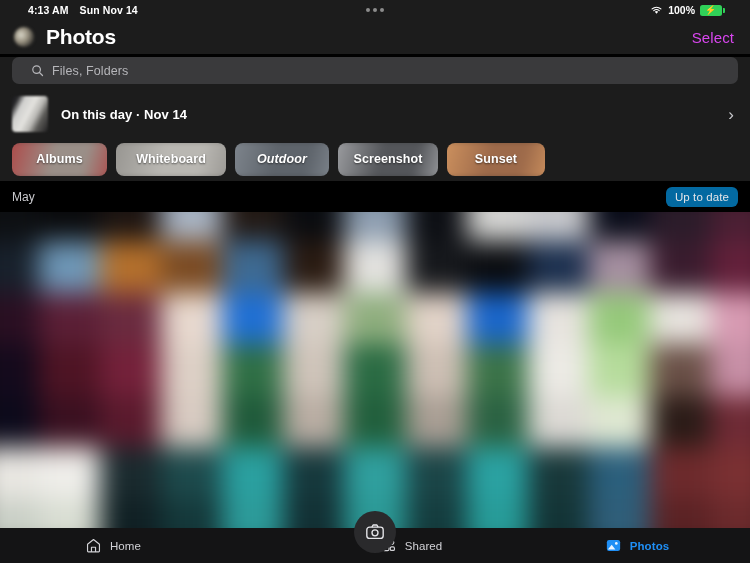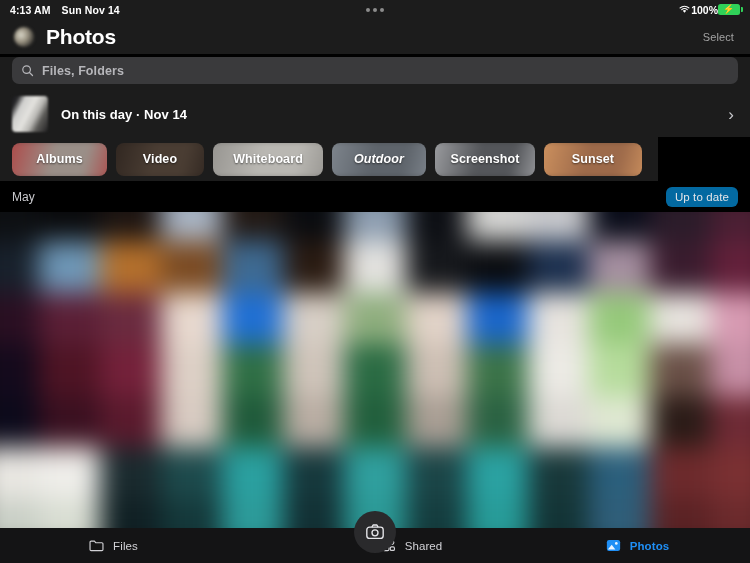--- a/index.html
+++ b/index.html
@@ -10,28 +10,28 @@
     color:#fff;
     -webkit-font-smoothing:antialiased;
   }
   .screen { position:relative; width:750px; height:563px; background:#000; overflow:hidden; }
 
   
   .statusbar {
     position:absolute; top:0; left:0; width:750px; height:20px;
     background:#1c1c1c;
     display:flex; align-items:center; justify-content:space-between;
-    padding:0 10px;
+    padding:0 28px;
     font-size:10.5px; font-weight:bold; color:#fff;
     z-index:40;
   }
   .sb-left { display:flex; align-items:center; gap:11px; letter-spacing:.1px; }
   .sb-center { position:absolute; left:50%; transform:translateX(-50%); display:flex; gap:3px; }
   .sb-center i { width:4px; height:4px; border-radius:50%; background:#8c8c8c; display:block; }
-  .sb-right { display:flex; }
+  .sb-right { display:flex; align-items:center; gap:5px; }
   .wifi-icon { width:13px; height:10px; display:block; }
   .batt {
     position:relative; width:22px; height:11px; border-radius:2.5px;
     background:#30d158; display:flex; align-items:center; justify-content:center;
   }
   .batt:after {
     content:""; position:absolute; right:-2.5px; top:3px; width:2px; height:5px;
     background:#30d158; border-radius:0 1px 1px 0;
   }
   .bolt { font-size:9px; color:#0b2c12; line-height:1; font-weight:bold; }
@@ -46,32 +46,32 @@
   .avatar {
     width:20px; height:20px; border-radius:50%;
     background:
       radial-gradient(circle at 35% 40%, #d9d6c8 0%, #9b9483 38%, #4a4740 70%, #2a2a28 100%);
     filter:blur(1.6px);
     margin-right:12px;
     flex:none;
   }
   .app-title { font-size:21px; font-weight:bold; letter-spacing:-.2px; color:#fff; }
   .select-btn {
-    margin-left:auto; font-size:11px; color:#a3a3a3; letter-spacing:.1px;
+    margin-left:auto; font-size:15px; color:#d946ef; letter-spacing:.1px;
     cursor:pointer; padding:4px 2px;
   }
 
   
   .searchwrap {
     position:absolute; top:57px; left:0; width:750px; height:34px;
     background:#1c1c1c; padding:0 12px; z-index:30;
   }
   .searchbar {
     height:27px; border-radius:7px; background:#3a3a3c;
-    display:flex; align-items:center; padding:0 9px; gap:8px;font-weight:bold;
+    display:flex; align-items:center; padding:0 19px; gap:8px;
   }
   .search-ic { width:13px; height:13px; flex:none; }
   .search-ph { font-size:12.5px; color:#b6b6ba; letter-spacing:.1px; }
 
   
   .otd {
     position:absolute; top:91px; left:0; width:750px; height:46px;
     background:#1c1c1c; display:flex; align-items:center; padding:0 12px;
     z-index:30; cursor:pointer;
   }
@@ -81,21 +81,21 @@
       linear-gradient(118deg,#17171a 0%,#2a2a2c 12%,#cfcfcd 26%,#e3e2de 46%,#b9b8b4 62%,#5c5b58 76%,#201f21 100%);
     filter:blur(1.1px);
   }
   .otd-text { display:flex; flex-direction:column; gap:2px; }
   .otd-title { font-size:13px; font-weight:bold; color:#fff; letter-spacing:.05px; }
   .otd-sub { font-size:11.5px; color:#a2a2a6; letter-spacing:.05px; }
   .otd-chev { margin-left:auto; font-size:17px; color:#c8c8cc; line-height:1; padding-right:4px; }
 
   
   .chips {
-    position:absolute; top:137px; left:0; width:658px; height:44px;
+    position:absolute; top:137px; left:0; width:750px; height:44px;
     background:#1c1c1c; display:flex; align-items:center; gap:9px;
     padding:0 12px; z-index:30; overflow:hidden;
   }
   .chip {
     position:relative; flex:none; height:33px; border-radius:8px;
     display:flex; align-items:center; justify-content:center;
     overflow:hidden; cursor:pointer;
   }
   .chip .chip-bg { position:absolute; inset:0; filter:blur(3px); transform:scale(1.25); }
   .chip .chip-label {
@@ -196,24 +196,20 @@
     <div class="otd-text">
       <div class="otd-title">On this day · Nov 14</div>
     </div>
     <div class="otd-chev">›</div>
   </div>
 
   <div class="chips" id="chips-row">
       <div class="chip" style="width: 95px;">
         <div class="chip-bg" style="background: linear-gradient(105deg, rgb(178, 58, 58) 0%, rgb(154, 143, 136) 45%, rgb(154, 143, 136) 70%, rgb(178, 58, 58) 100%);"></div>
         <span class="chip-label">Albums</span>
-      </div>
-      <div class="chip" style="width: 88px;">
-        <div class="chip-bg" style="background: linear-gradient(105deg, rgb(42, 33, 28) 0%, rgb(74, 61, 51) 45%, rgb(74, 61, 51) 70%, rgb(42, 33, 28) 100%);"></div>
-        <span class="chip-label">Video</span>
       </div>
       <div class="chip" style="width: 110px;">
         <div class="chip-bg" style="background: linear-gradient(105deg, rgb(142, 140, 136) 0%, rgb(185, 183, 178) 45%, rgb(185, 183, 178) 70%, rgb(142, 140, 136) 100%);"></div>
         <span class="chip-label">Whiteboard</span>
       </div>
       <div class="chip" style="width: 94px; font-style: italic;">
         <div class="chip-bg" style="background: linear-gradient(105deg, rgb(134, 141, 149) 0%, rgb(94, 100, 107) 45%, rgb(94, 100, 107) 70%, rgb(134, 141, 149) 100%);"></div>
         <span class="chip-label">Outdoor</span>
       </div>
       <div class="chip" style="width: 100px;">
@@ -345,23 +341,24 @@
     <svg class="cam-icon" viewBox="0 0 22 22">
       <rect x="2" y="5.6" width="18" height="12.4" rx="3" stroke="#e6e6ea" stroke-width="1.5" fill="none"></rect>
       <path d="M7.6 5.6 L8.9 3.3 H13.1 L14.4 5.6" stroke="#e6e6ea" stroke-width="1.5" fill="none" stroke-linejoin="round"></path>
       <circle cx="11" cy="11.9" r="3.3" stroke="#e6e6ea" stroke-width="1.5" fill="none"></circle>
     </svg>
   </div>
 
   <div class="tabbar" id="tabbar">
       <div class="tab">
         <svg class="tab-icon" viewBox="0 0 20 20">
-          <path d="M2.4 6.2 A1.3 1.3 0 0 1 3.7 4.9 H7.6 L9.2 6.8 H16.3 A1.3 1.3 0 0 1 17.6 8.1 V14.8 A1.3 1.3 0 0 1 16.3 16.1 H3.7 A1.3 1.3 0 0 1 2.4 14.8 Z" stroke="#d2d2d6" stroke-width="1.35" fill="none" stroke-linejoin="round"></path>
+          <path d="M3 8.6 L10 3 L17 8.6 V16.6 A0.9 0.9 0 0 1 16.1 17.5 H3.9 A0.9 0.9 0 0 1 3 16.6 Z" stroke="#d2d2d6" stroke-width="1.35" fill="none" stroke-linejoin="round"></path>
+          <path d="M7.6 17.5 V12 H12.4 V17.5" stroke="#d2d2d6" stroke-width="1.35" fill="none" stroke-linejoin="round"></path>
         </svg>
-        <span class="tab-label">Files</span>
+        <span class="tab-label">Home</span>
       </div>
       <div class="tab-spacer"></div>
       <div class="tab">
         <svg class="tab-icon" viewBox="0 0 20 20">
           <circle cx="7" cy="6" r="2.7" stroke="#d2d2d6" stroke-width="1.35" fill="none"></circle>
           <circle cx="14.1" cy="6.4" r="2.2" stroke="#d2d2d6" stroke-width="1.35" fill="none"></circle>
           <rect x="3.4" y="11.4" width="7.2" height="4.6" rx="1.6" stroke="#d2d2d6" stroke-width="1.35" fill="none"></rect>
           <rect x="12.1" y="11.7" width="4.9" height="4.1" rx="1.5" stroke="#d2d2d6" stroke-width="1.35" fill="none"></rect>
         </svg>
         <span class="tab-label">Shared</span>

